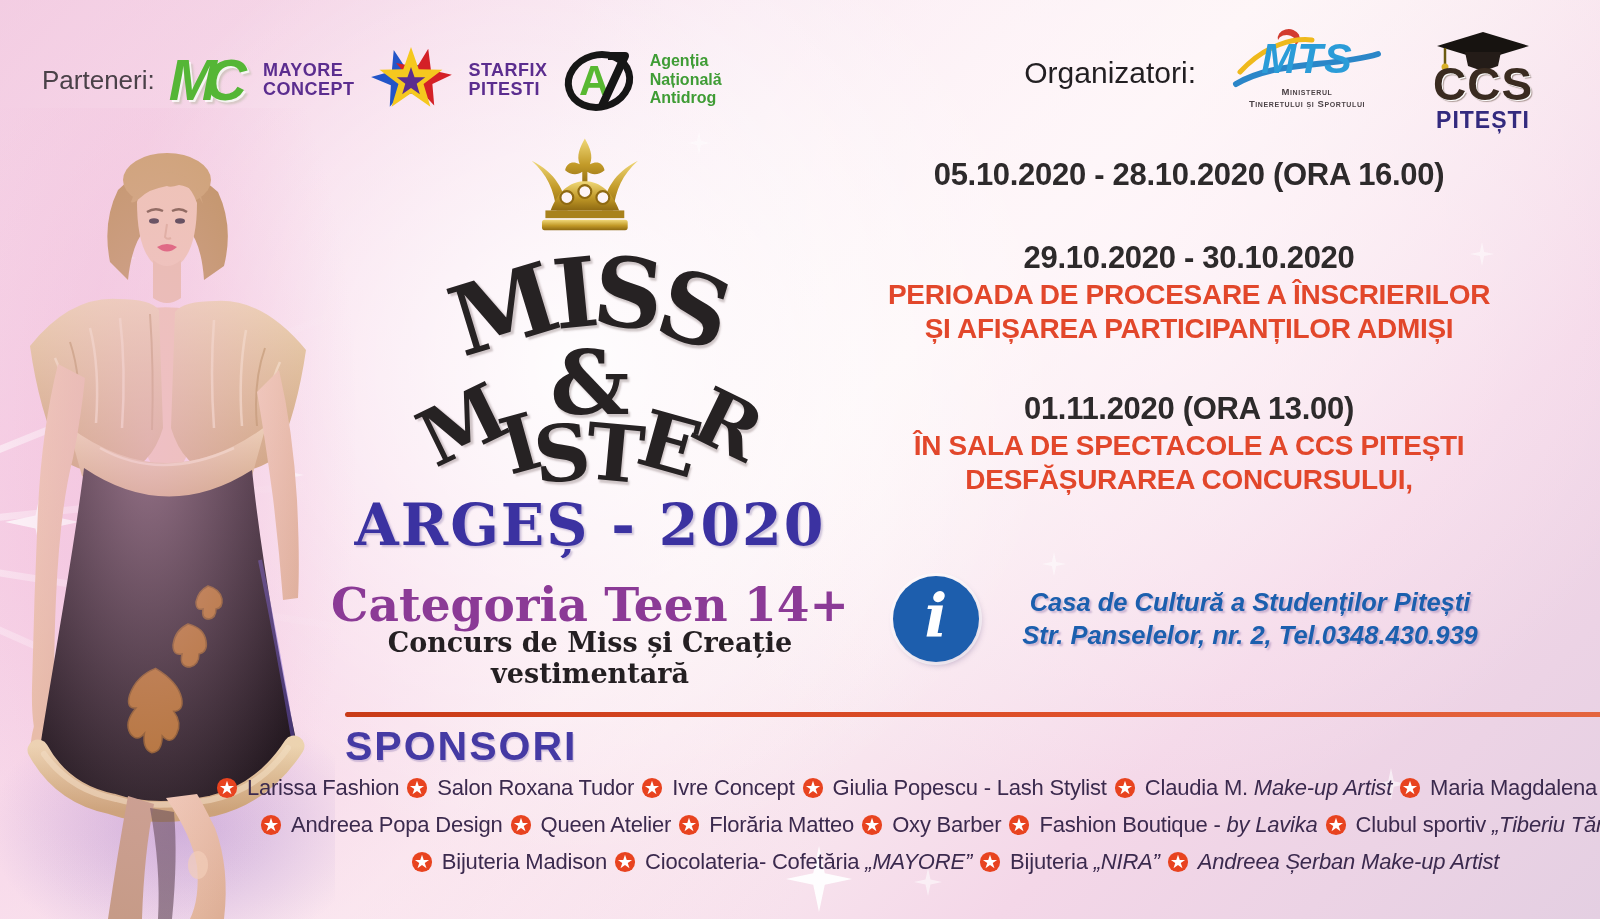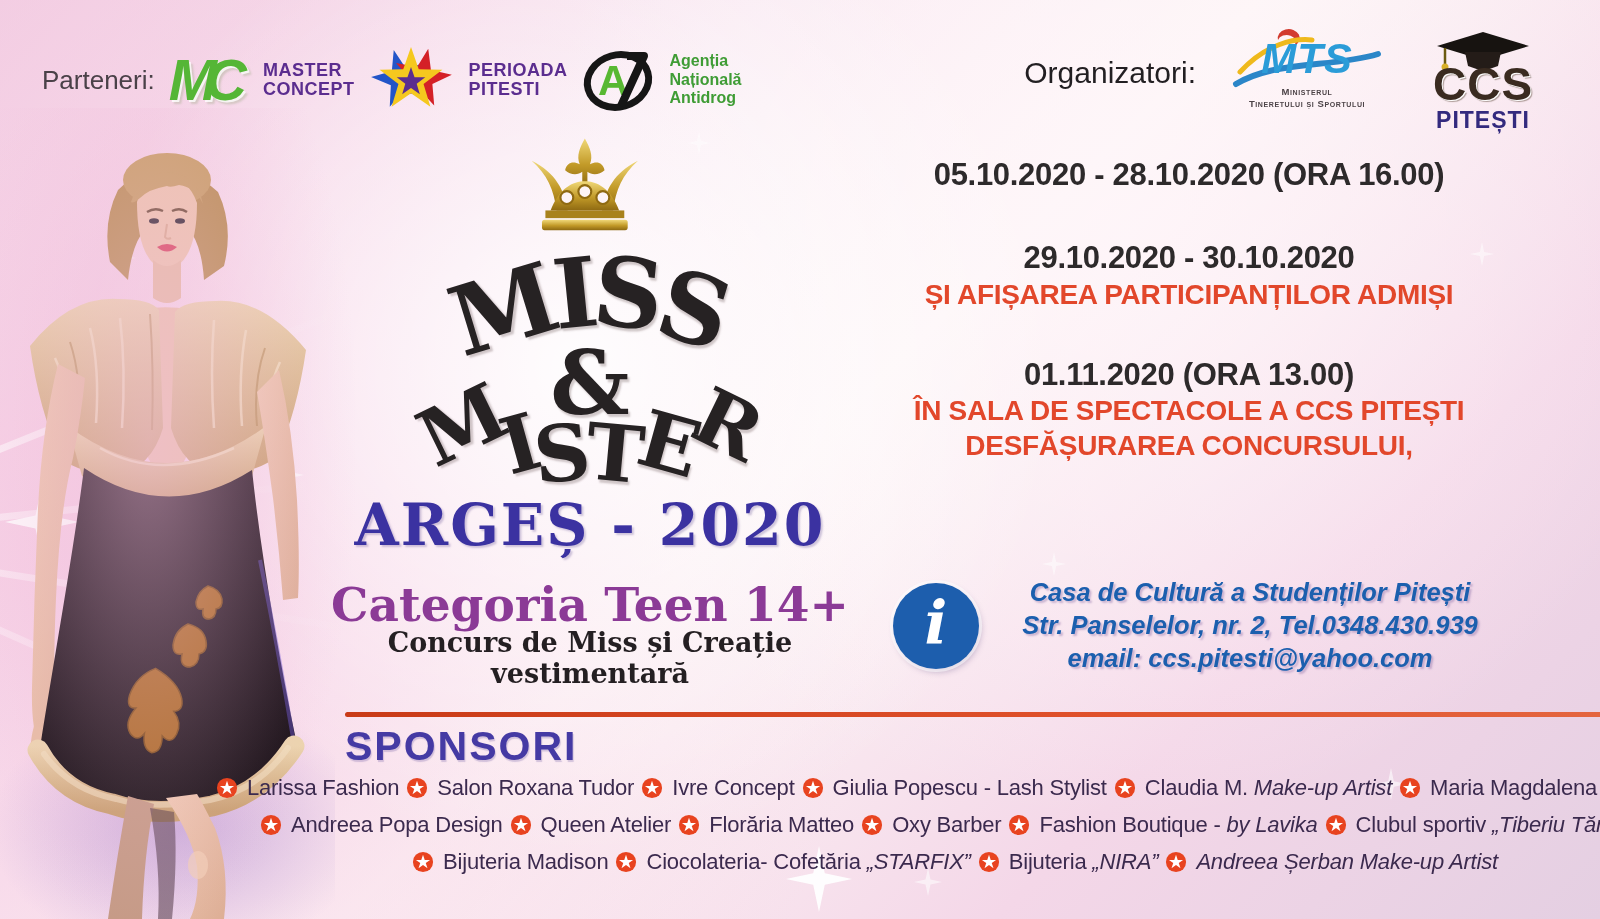--- a/index.html
+++ b/index.html
@@ -189,39 +189,39 @@
       <path d="M166,670 Q192,708 197,738 Q200,770 190,791 L224,791 Q230,740 215,700 Q203,676 197,666 Z" fill="url(#skinG)"></path>
       <ellipse cx="198" cy="737" rx="10" ry="14" fill="#f2cfb6" opacity=".7"></ellipse>
       <path d="M150,680 Q161,740 158,791 L172,791 Q178,730 174,684 Z" fill="#4c3542" opacity=".55"></path>
     </svg>
   </div>
 
   <div class="partners">
     <span class="partners-label">Parteneri:</span>
     <span class="mc-mono">MC</span>
     <span class="logo-name">
-      <div>MASTER</div>
+      <div>MAYORE</div>
       <div>CONCEPT</div>
     </span>
     <svg width="86" height="82" viewBox="0 0 86 82">
       <g transform="translate(33,40) rotate(-14) scale(30)">
           <path d="M0,-1 L0.235,-0.324 L0.951,-0.309 L0.380,0.124 L0.588,0.809 L0,0.4 L-0.588,0.809 L-0.380,0.124 L-0.951,-0.309 L-0.235,-0.324 Z" fill="#2255c8"></path>
         </g>
       <g transform="translate(54,39) rotate(12) scale(30)">
           <path d="M0,-1 L0.235,-0.324 L0.951,-0.309 L0.380,0.124 L0.588,0.809 L0,0.4 L-0.588,0.809 L-0.380,0.124 L-0.951,-0.309 L-0.235,-0.324 Z" fill="#d42027"></path>
         </g>
       <g transform="translate(43,41) scale(33)">
           <path d="M0,-1 L0.235,-0.324 L0.951,-0.309 L0.380,0.124 L0.588,0.809 L0,0.4 L-0.588,0.809 L-0.380,0.124 L-0.951,-0.309 L-0.235,-0.324 Z" fill="#f5c81e"></path>
         </g>
       <g transform="translate(43,43) scale(15)">
           <path d="M0,-1 L0.235,-0.324 L0.951,-0.309 L0.380,0.124 L0.588,0.809 L0,0.4 L-0.588,0.809 L-0.380,0.124 L-0.951,-0.309 L-0.235,-0.324 Z" fill="#5b2d8f"></path>
         </g>
     </svg>
     <span class="logo-name">
-      <div>PERIOADA</div>
+      <div>STARFIX</div>
       <div>PITESTI</div>
     </span>
     <svg width="74" height="72" viewBox="0 0 74 72">
       <ellipse cx="37" cy="37" rx="31" ry="26" fill="none" stroke="#161616" stroke-width="7" transform="rotate(-16 37 37)"></ellipse>
       <text x="17" y="51" font-family="Liberation Sans, sans-serif" font-size="42" font-weight="900" fill="#58b832">A</text>
       <path d="M46,12 L63,12 L40,62" stroke="#161616" stroke-width="8" fill="none" stroke-linejoin="round"></path>
     </svg>
     <span class="ana-name">
       <div>Agenția</div>
       <div>Națională</div>
@@ -282,37 +282,37 @@
     <div class="tagline">Concurs de Miss și Creație vestimentară</div>
   </div>
 
   <div class="schedule">
     <div class="sch-block">
       <div class="sch-date">05.10.2020 - 28.10.2020 (ORA 16.00)</div>
       <div class="sch-line"></div>
     </div>
     <div class="sch-block">
       <div class="sch-date">29.10.2020 - 30.10.2020</div>
+      <div class="sch-line">PERIOADA DE PROCESARE A ÎNSCRIERILOR</div>
       <div class="sch-line">ȘI AFIȘAREA PARTICIPANȚILOR ADMIȘI</div>
     </div>
     <div class="sch-block">
       <div class="sch-date">01.11.2020 (ORA 13.00)</div>
       <div class="sch-line">ÎN SALA DE SPECTACOLE A CCS PITEȘTI</div>
       <div class="sch-line">DESFĂȘURAREA CONCURSULUI,</div>
     </div>
   </div>
 
   <div class="info-row">
     <div class="info-circle">
       <span>i</span>
     </div>
     <div class="info-text">
       <div>Casa de Cultură a Studenților Pitești</div>
       <div>Str. Panselelor, nr. 2, Tel.0348.430.939</div>
-      <div>email: ccs.pitesti@yahoo.com</div>
     </div>
   </div>
 
   <div class="divider"></div>
   <div class="sponsors-h">SPONSORI</div>
   <div class="sp-rows">
       <div class="sp-row">
   <svg class="star-bullet" viewBox="0 0 24 24">
     <circle cx="12" cy="12" r="11" fill="#e8431f"></circle>
     <path d="M12 4.1 L13.9 9.7 L19.7 9.7 L15 13.1 L16.9 18.8 L12 15.3 L7.1 18.8 L9 13.1 L4.3 9.7 L10.1 9.7 Z" fill="#ffffff"></path>
@@ -379,21 +379,21 @@
       <div class="sp-row">
   <svg class="star-bullet" viewBox="0 0 24 24">
     <circle cx="12" cy="12" r="11" fill="#e8431f"></circle>
     <path d="M12 4.1 L13.9 9.7 L19.7 9.7 L15 13.1 L16.9 18.8 L12 15.3 L7.1 18.8 L9 13.1 L4.3 9.7 L10.1 9.7 Z" fill="#ffffff"></path>
   </svg>
 <span class="sp-name"><span>Bijuteria Madison</span></span>
   <svg class="star-bullet" viewBox="0 0 24 24">
     <circle cx="12" cy="12" r="11" fill="#e8431f"></circle>
     <path d="M12 4.1 L13.9 9.7 L19.7 9.7 L15 13.1 L16.9 18.8 L12 15.3 L7.1 18.8 L9 13.1 L4.3 9.7 L10.1 9.7 Z" fill="#ffffff"></path>
   </svg>
-<span class="sp-name"><span>Ciocolateria- Cofetăria </span><span style="font-style: italic;">„STARFIX”</span></span>
+<span class="sp-name"><span>Ciocolateria- Cofetăria </span><span style="font-style: italic;">„MAYORE”</span></span>
   <svg class="star-bullet" viewBox="0 0 24 24">
     <circle cx="12" cy="12" r="11" fill="#e8431f"></circle>
     <path d="M12 4.1 L13.9 9.7 L19.7 9.7 L15 13.1 L16.9 18.8 L12 15.3 L7.1 18.8 L9 13.1 L4.3 9.7 L10.1 9.7 Z" fill="#ffffff"></path>
   </svg>
 <span class="sp-name"><span>Bijuteria </span><span style="font-style: italic;">„NIRA”</span></span>
   <svg class="star-bullet" viewBox="0 0 24 24">
     <circle cx="12" cy="12" r="11" fill="#e8431f"></circle>
     <path d="M12 4.1 L13.9 9.7 L19.7 9.7 L15 13.1 L16.9 18.8 L12 15.3 L7.1 18.8 L9 13.1 L4.3 9.7 L10.1 9.7 Z" fill="#ffffff"></path>
   </svg>
 <span class="sp-name"><span style="font-style: italic;">Andreea Șerban Make-up Artist</span></span>

